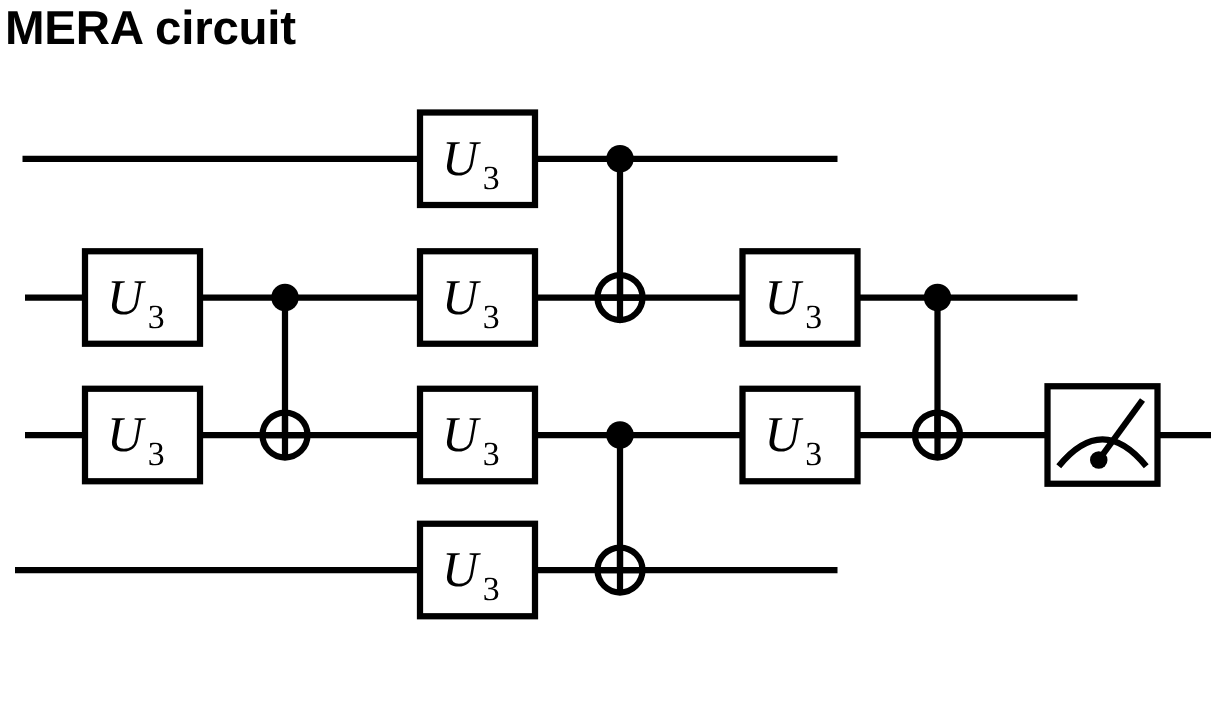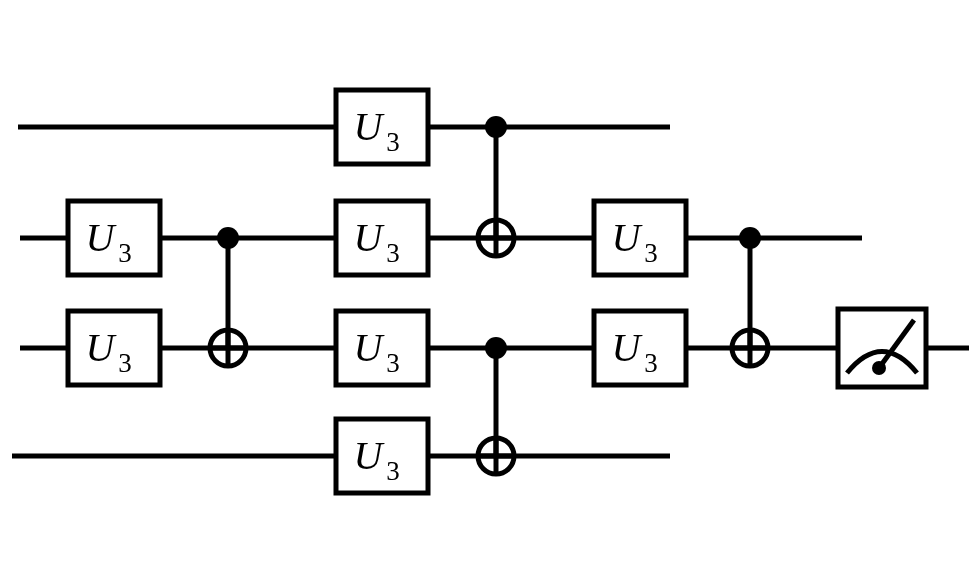--- a/index.html
+++ b/index.html
@@ -44,20 +44,21 @@
     font-style: normal;
     font-size: 27px;
     fill: #000000;
   }
 </style>
 </head>
 <body>
 
 <div id="root">
 
+  <div id="title">MERA circuit</div>
 
   <svg id="canvas" viewBox="0 0 969 562" xmlns="http://www.w3.org/2000/svg">
     <g id="wires-layer">
         <line x1="18" y1="127" x2="670" y2="127" stroke="#000000" stroke-width="5" stroke-linecap="butt"></line>
         <line x1="20" y1="238" x2="862" y2="238" stroke="#000000" stroke-width="5" stroke-linecap="butt"></line>
         <line x1="20" y1="348" x2="969" y2="348" stroke="#000000" stroke-width="5" stroke-linecap="butt"></line>
         <line x1="12" y1="456" x2="670" y2="456" stroke="#000000" stroke-width="5" stroke-linecap="butt"></line>
       </g>
     <g id="cnots-layer">
         <g>

